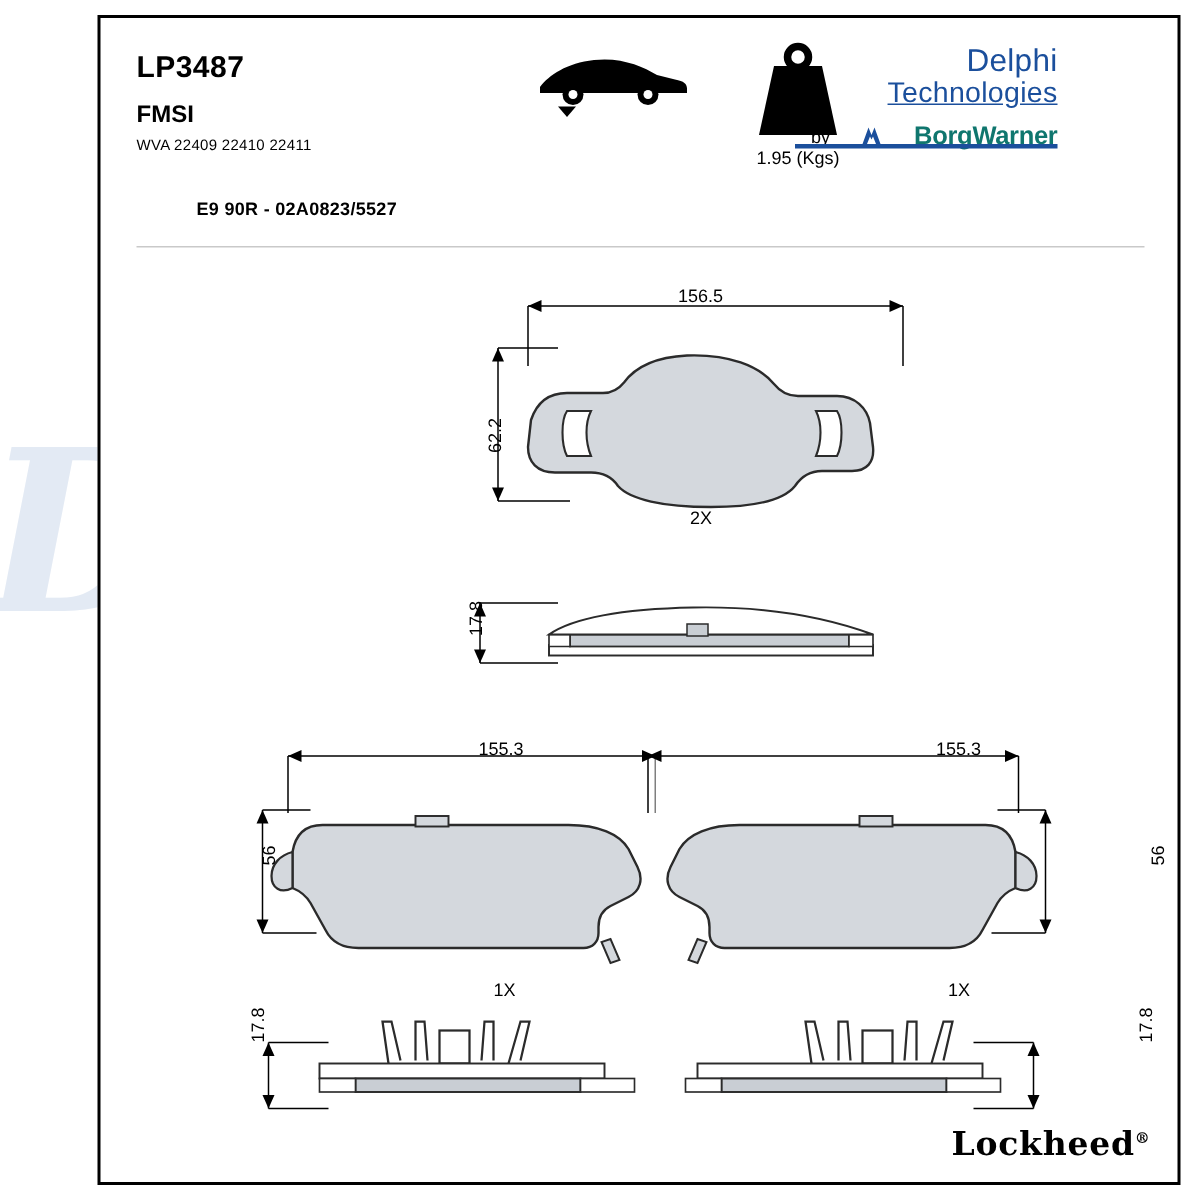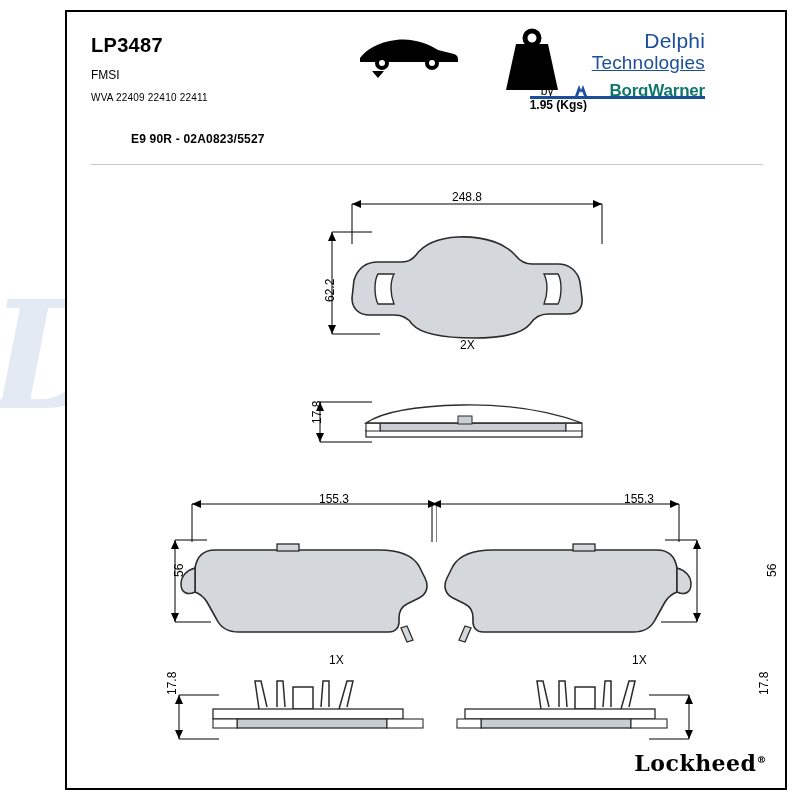--- a/index.html
+++ b/index.html
@@ -18,27 +18,27 @@
     letter-spacing:6px;
     color:#e3eaf4;
     line-height:200px;
     white-space:nowrap;
     margin-left:-10px;
   }
 
   
   .hdr{position:absolute;left:0;top:0;width:652px;height:140px;}
   .pn{position:absolute;left:24px;top:22px;font-size:20px;font-weight:bold;letter-spacing:.3px;}
-  .fmsi{position:absolute;left:24px;top:56px;font-size:12px;font-weight:normal;}
+  .fmsi{position:absolute;left:24px;top:56px;font-size:16px;font-weight:bold;}
   .wva{position:absolute;left:24px;top:80px;font-size:10px;font-weight:normal;letter-spacing:.2px;}
   .appr{position:absolute;left:24px;top:120px;font-size:12px;font-weight:bold;letter-spacing:.2px;padding-left:40px;}
 
   .carwrap{position:absolute;left:285px;top:18px;width:110px;height:50px;}
   .weightwrap{position:absolute;left:410px;top:14px;width:110px;height:90px;text-align:center;}
-  .weightlbl{position:absolute;left:0;top:72px;width:110px;font-size:12px;font-weight:bold;text-align:right;}
+  .weightlbl{position:absolute;left:0;top:72px;width:110px;font-size:12px;font-weight:normal;text-align:center;}
 
   .brand{position:absolute;right:14px;top:18px;width:180px;text-align:right;}
   .brand .d1{font-size:21px;color:#1b4f9c;font-weight:normal;line-height:22px;letter-spacing:.2px;}
   .brand .d2{font-size:19px;color:#1b4f9c;font-weight:normal;line-height:21px;letter-spacing:.2px;text-decoration:underline;}
   .brand .by{font-size:12px;color:#000;margin-top:8px;display:flex;justify-content:flex-end;align-items:center;gap:20px;}
   .brand .bw{font-size:17px;font-weight:bold;color:#0f766e;letter-spacing:-.2px;}
   .brandline{position:absolute;right:14px;top:84px;width:175px;height:3px;background:#1b4f9c;}
 
   .hrule{position:absolute;left:24px;top:152px;width:672px;height:1px;background:#c9c9c9;}
 
@@ -129,21 +129,21 @@
                  L320 116 C321 126 316 132 306 132
                  L286 132 C278 132 272 136 268 142
                  C260 152 240 156 212 156
                  C180 156 158 151 150 142
                  C146 136 140 133 132 133
                  L108 133 C96 133 90 126 90 116 Z" fill="#d4d8dd" stroke="#2b2b2b" stroke-width="1.6" stroke-linejoin="round"></path>
         <path d="M116 92 C112 98 112 114 116 122 L132 122 C128 112 128 100 132 92 Z" fill="#fff" stroke="#2b2b2b" stroke-width="1.4"></path>
         <path d="M296 92 C300 98 300 114 296 122 L282 122 C286 112 286 100 282 92 Z" fill="#fff" stroke="#2b2b2b" stroke-width="1.4"></path>
       </svg>
     </div>
-    <div class="dim" style="left:385px;top:178px;">248.8</div>
+    <div class="dim" style="left:385px;top:178px;">156.5</div>
     <div class="dimv" style="left:256px;top:290px;">62.2</div>
     <div class="qty" style="left:393px;top:326px;">2X</div>
 
     <div class="lineblk" style="left:195px;top:378px;">
       <svg width="360" height="60" viewBox="0 0 360 60">
         <line x1="58" y1="12" x2="58" y2="52" stroke="#000" stroke-width="1"></line>
         <path d="M58 12 L54 21 L62 21 Z" fill="#000"></path>
         <path d="M58 52 L54 43 L62 43 Z" fill="#000"></path>
         <line x1="58" y1="12" x2="110" y2="12" stroke="#000" stroke-width="1"></line>
         <line x1="58" y1="52" x2="110" y2="52" stroke="#000" stroke-width="1"></line>

